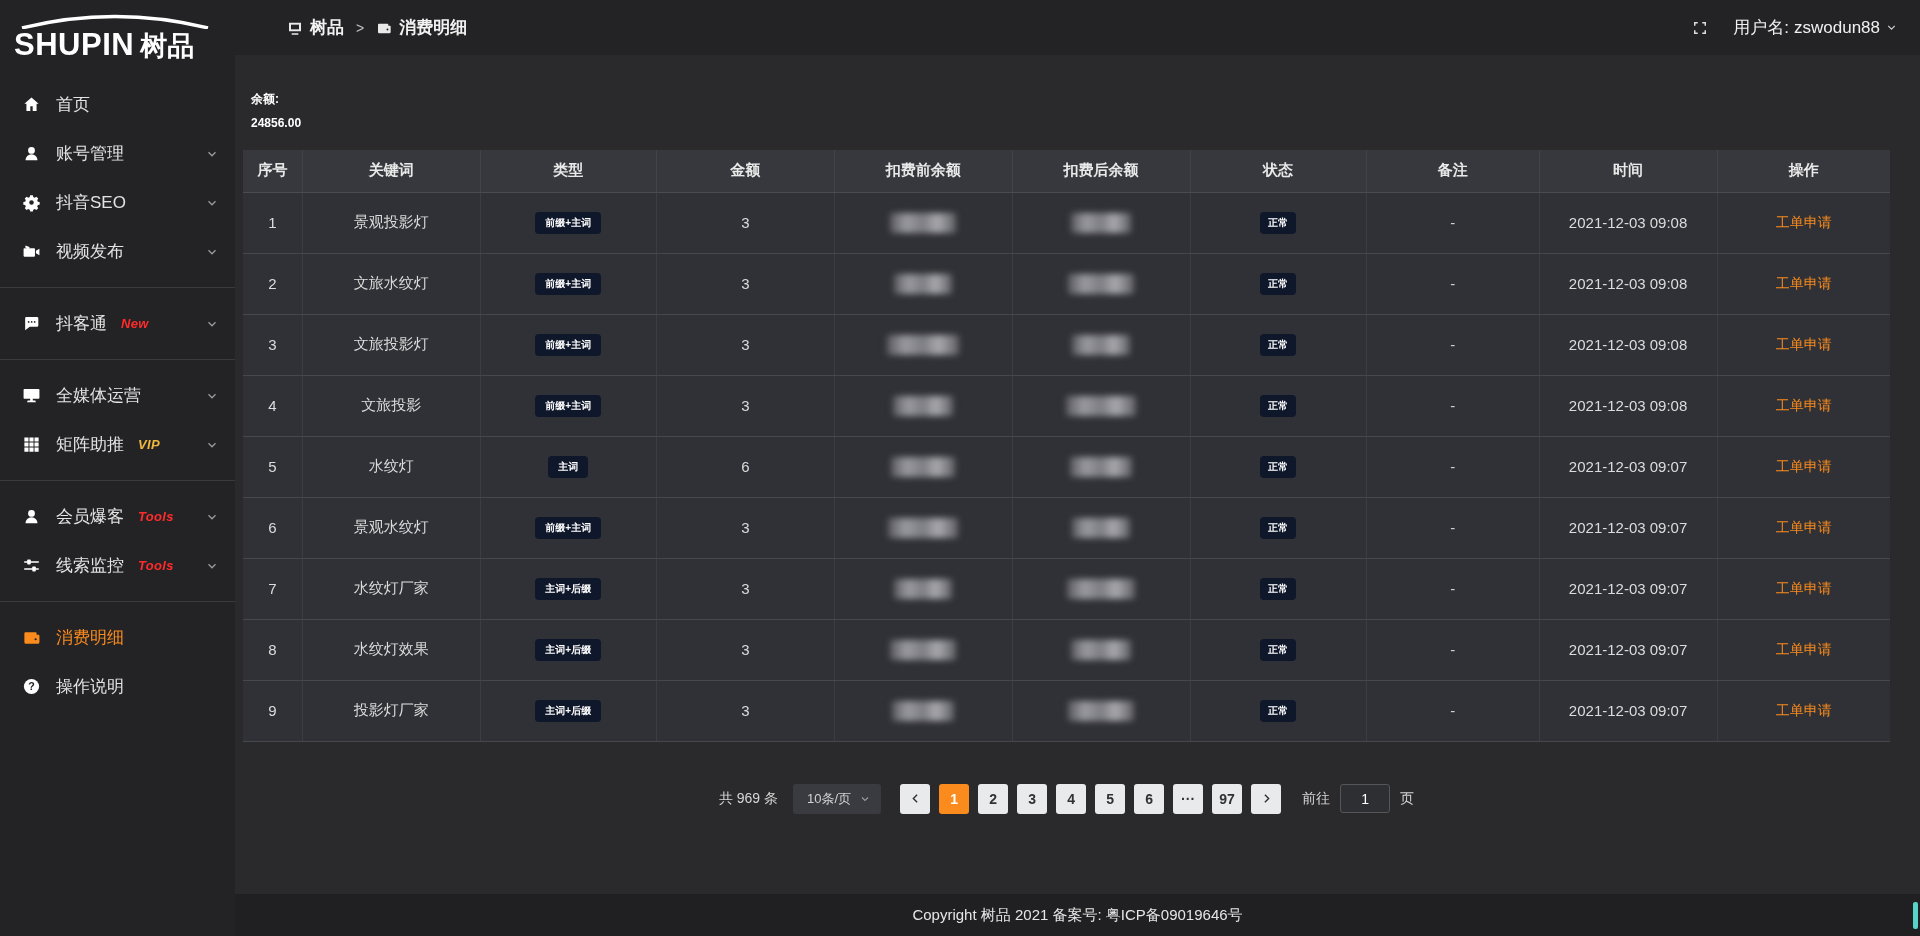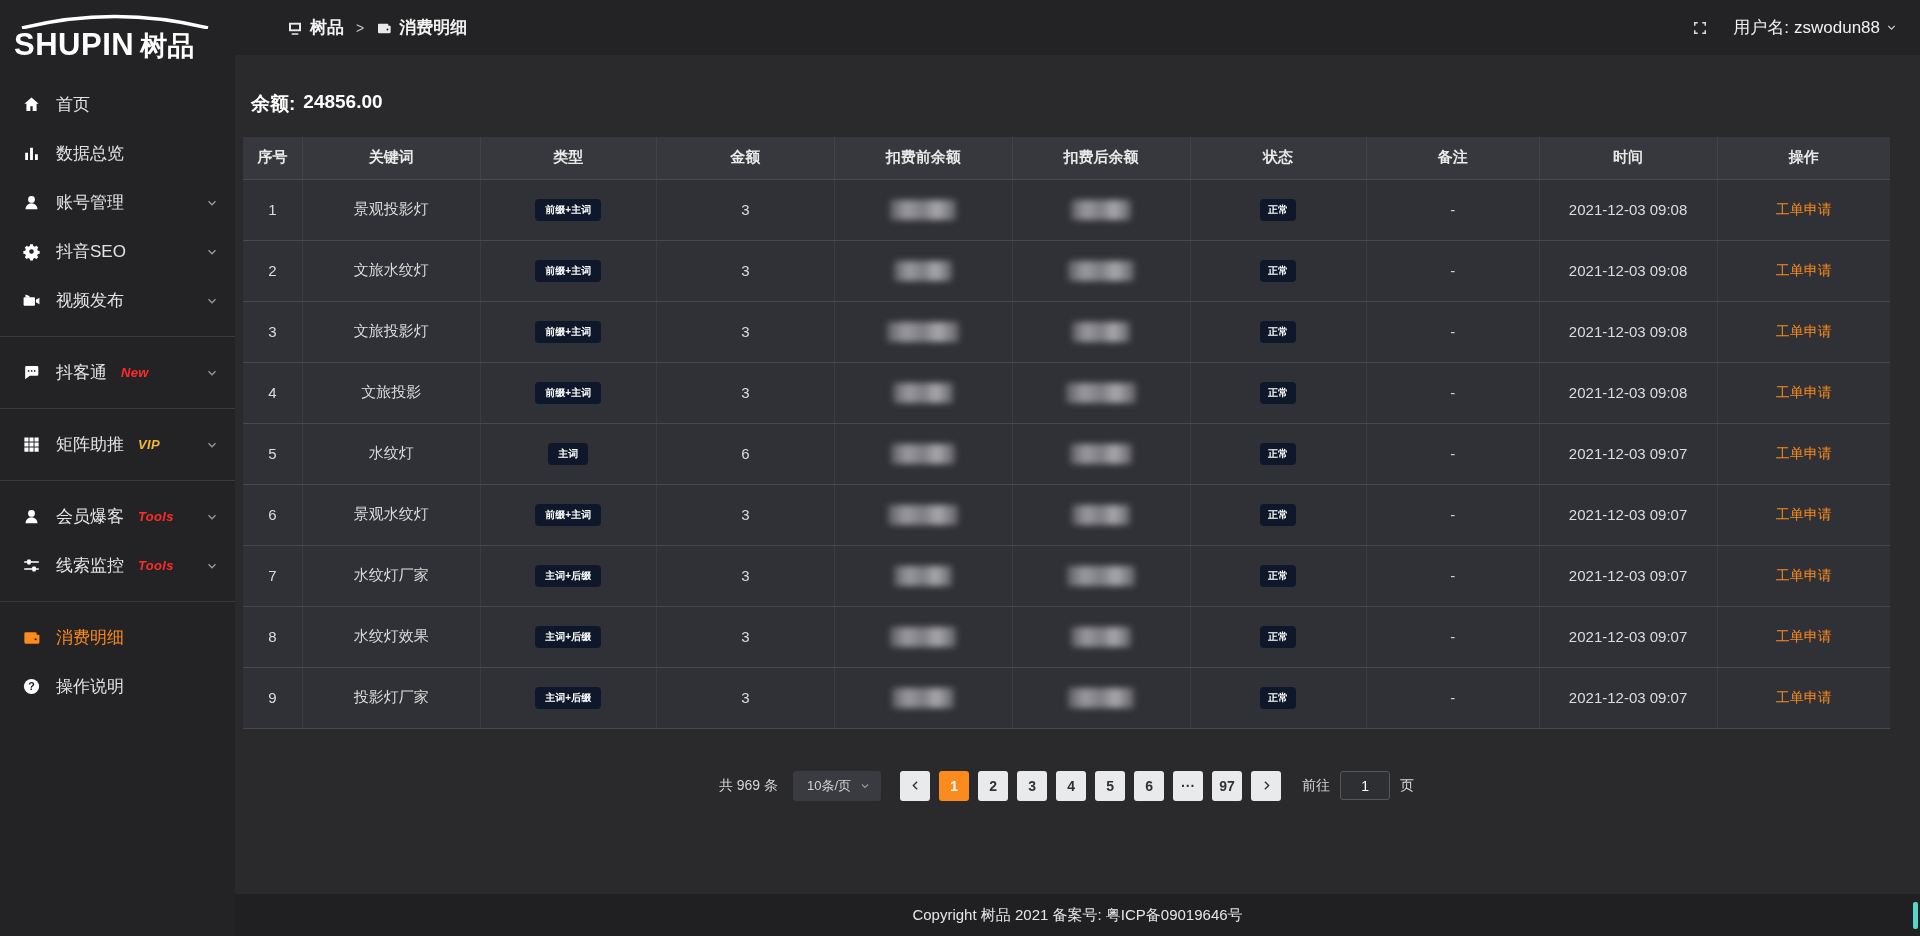--- a/index.html
+++ b/index.html
@@ -29,21 +29,21 @@
   .breadcrumb { display:flex; align-items:center; font-size:17px; font-weight:700; color:#f2f2f2; }
   .crumb { display:flex; align-items:center; gap:7px; cursor:pointer; }
   .crumb-icon { width:16px; height:16px; fill:#e9e9e9; }
   .crumb-sep { color:#c6c6c6; font-size:14px; margin:0 12px; font-weight:400; }
   .topbar-right { margin-left:auto; display:flex; align-items:center; gap:24px; color:#f0f0f0; font-size:17px; }
   .fullscreen-btn { width:18px; height:18px; fill:#dcdcdc; cursor:pointer; }
   .user-entry { display:flex; align-items:center; gap:5px; cursor:pointer; }
   .user-chevron { width:13px; height:13px; stroke:#cfcfcf; fill:none; stroke-width:2.2; }
 
   .content { flex:1; padding:0 30px 0 8px; }
-  .balance-row { margin:36px 0 20px 8px; color:#ffffff; font-size:19px; font-weight:700; display:flex; gap:8px; }
+  .balance-row { margin:36px 0 20px 8px; color:#ffffff; font-size:12px; font-weight:700; display:flex; gap:8px;flex-direction:column; }
 
   
   table { width:100%; border-collapse:collapse; table-layout:fixed; background:#303136; }
   thead th { background:#37383d; height:42px; color:#e9e9e9; font-size:15px; font-weight:700; border-bottom:1px solid #4a4b50; border-right:1px solid #424347; }
   thead th:last-child { border-right:none; }
   tbody td { height:61px; text-align:center; vertical-align:middle; color:#dcdcdc; font-size:15px; border-bottom:1px solid #47484d; border-right:1px solid #3c3d42; }
   tbody td:last-child { border-right:none; }
   .badge { display:inline-block; background:#0f172a; color:#fff; font-size:10px; font-weight:600; padding:6px 10px; border-radius:4px; line-height:1; cursor:default; }
   .status-badge { padding:6px 8px; }
   .blur-blob { display:inline-block; height:20px; border-radius:2px; filter:blur(3px); vertical-align:middle;
@@ -84,26 +84,20 @@
     </div>
     <nav class="menu" id="menu">
         <div class="menu-item">
           <svg class="mi-icon" viewBox="0 0 24 24">
             <path d="M12 3.2 3 11h2.6v9.3h4.9v-6h3v6h4.9V11H21z"></path>
           </svg>
           <span class="mi-label">首页</span>
         </div>
         <div class="menu-item">
           <svg class="mi-icon" viewBox="0 0 24 24">
-            <path d="M4 11h3.6v9.3H4zM10.2 4.7h3.6v15.6h-3.6zM16.4 13H20v7.3h-3.6z"></path>
-          </svg>
-          <span class="mi-label">数据总览</span>
-        </div>
-        <div class="menu-item">
-          <svg class="mi-icon" viewBox="0 0 24 24">
             <path d="M12 3.8a4.3 4.3 0 1 1 0 8.6 4.3 4.3 0 0 1 0-8.6zM4.4 20.4a7.6 7.6 0 0 1 15.2 0z"></path>
           </svg>
           <span class="mi-label">账号管理</span>
           <svg class="mi-chevron" viewBox="0 0 24 24">
             <path d="M6 9l6 6 6-6"></path>
           </svg>
         </div>
         <div class="menu-item">
           <svg class="mi-icon" viewBox="0 0 24 24">
             <path fill-rule="evenodd" d="M10.3 2.8h3.4l.5 2.3 1.9.8 2-1.3 2.4 2.4-1.3 2 .8 1.9 2.3.5v3.4l-2.3.5-.8 1.9 1.3 2-2.4 2.4-2-1.3-1.9.8-.5 2.3h-3.4l-.5-2.3-1.9-.8-2 1.3-2.4-2.4 1.3-2-.8-1.9-2.3-.5v-3.4l2.3-.5.8-1.9-1.3-2 2.4-2.4 2 1.3 1.9-.8zM12 9.1a2.9 2.9 0 1 0 0 5.8 2.9 2.9 0 0 0 0-5.8z"></path>
@@ -130,20 +124,29 @@
             <circle cx="12.2" cy="10" r="1.1" fill="#232325"></circle>
             <circle cx="16" cy="10" r="1.1" fill="#232325"></circle>
           </svg>
           <span class="mi-label">抖客通</span>
           <span class="mi-badge" style="color:#ff2b2b">New</span>
           <svg class="mi-chevron" viewBox="0 0 24 24">
             <path d="M6 9l6 6 6-6"></path>
           </svg>
         </div>
         <div class="divider"></div>
+        <div class="menu-item">
+          <svg class="mi-icon" viewBox="0 0 24 24">
+            <path d="M3 3.8h18a1 1 0 0 1 1 1v10.4a1 1 0 0 1-1 1h-7.4v2h3.2l.8 2.2H6.4l.8-2.2h3.2v-2H3a1 1 0 0 1-1-1V4.8a1 1 0 0 1 1-1z"></path>
+          </svg>
+          <span class="mi-label">全媒体运营</span>
+          <svg class="mi-chevron" viewBox="0 0 24 24">
+            <path d="M6 9l6 6 6-6"></path>
+          </svg>
+        </div>
         <div class="menu-item">
           <svg class="mi-icon" viewBox="0 0 24 24">
             <path d="M3 3h5.2v5.2H3zM9.4 3h5.2v5.2H9.4zM15.8 3H21v5.2h-5.2zM3 9.4h5.2v5.2H3zM9.4 9.4h5.2v5.2H9.4zM15.8 9.4H21v5.2h-5.2zM3 15.8h5.2V21H3zM9.4 15.8h5.2V21H9.4zM15.8 15.8H21V21h-5.2z"></path>
           </svg>
           <span class="mi-label">矩阵助推</span>
           <span class="mi-badge" style="color:#efb83d">VIP</span>
           <svg class="mi-chevron" viewBox="0 0 24 24">
             <path d="M6 9l6 6 6-6"></path>
           </svg>
         </div>

